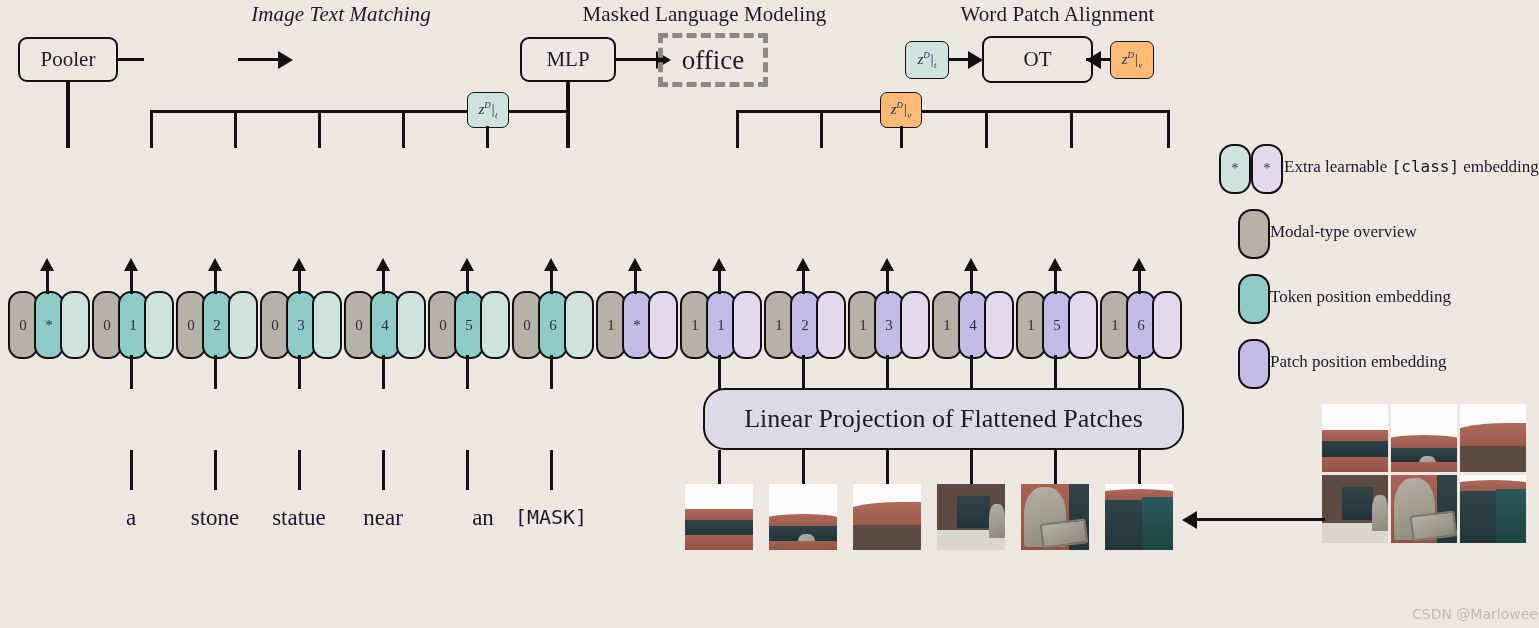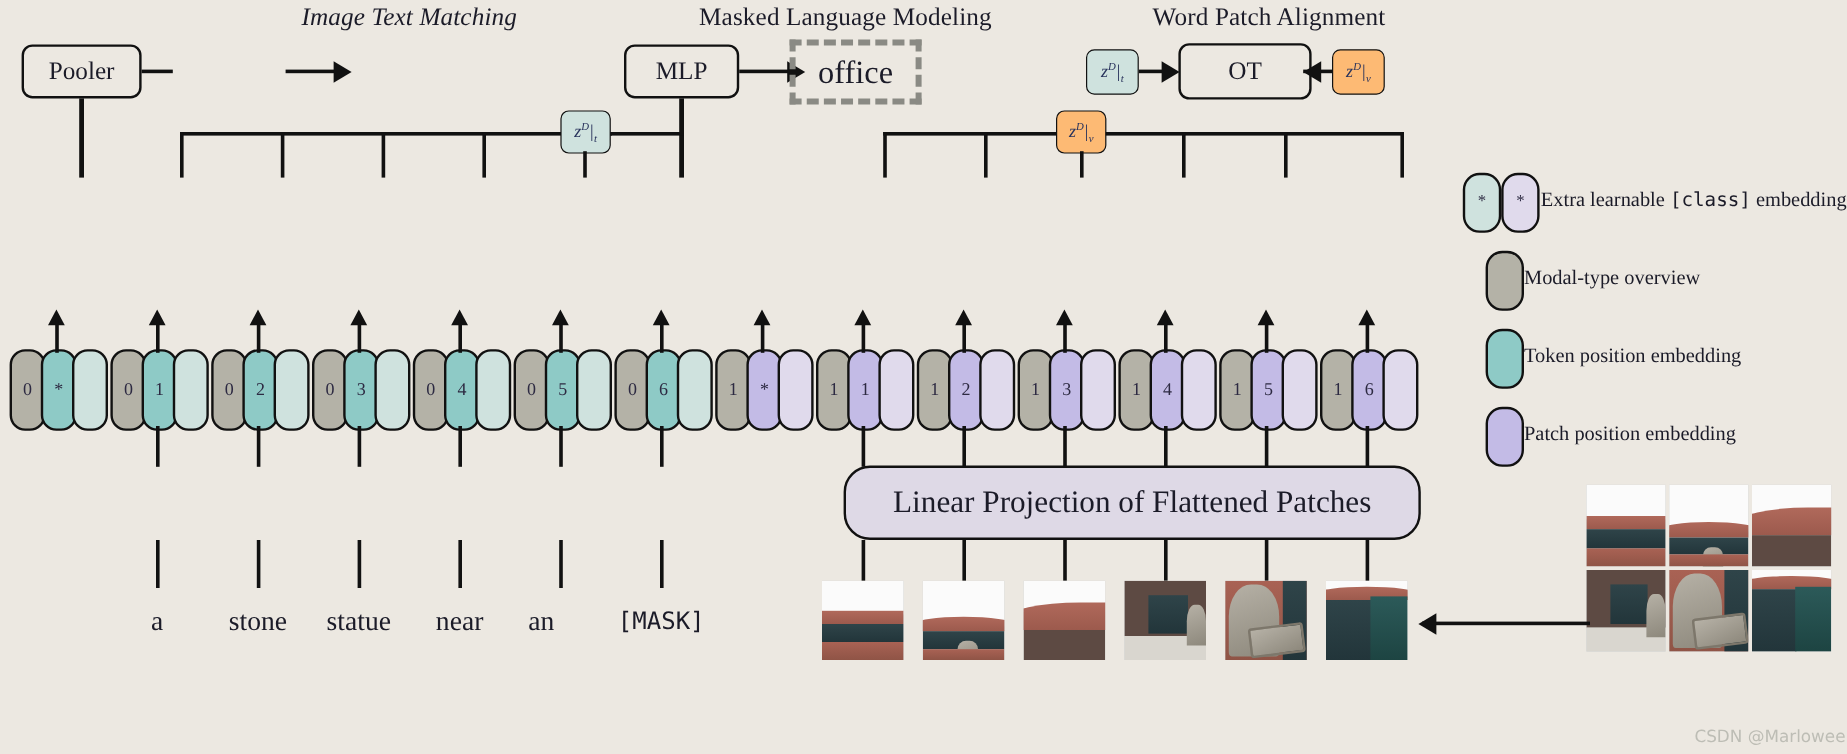--- a/index.html
+++ b/index.html
@@ -326,21 +326,21 @@
       <div class="vline" style="left: 213.5px; top: 450px; height: 40px;"></div>
       <div class="word-label" style="left: 215px; top: 505px;">stone</div>
       <div class="vline" style="left: 297.5px; top: 355px; height: 34px;"></div>
       <div class="vline" style="left: 297.5px; top: 450px; height: 40px;"></div>
       <div class="word-label" style="left: 299px; top: 505px;">statue</div>
       <div class="vline" style="left: 381.5px; top: 355px; height: 34px;"></div>
       <div class="vline" style="left: 381.5px; top: 450px; height: 40px;"></div>
       <div class="word-label" style="left: 383px; top: 505px;">near</div>
       <div class="vline" style="left: 465.5px; top: 355px; height: 34px;"></div>
       <div class="vline" style="left: 465.5px; top: 450px; height: 40px;"></div>
-      <div class="word-label" style="left: 451px; top: 505px;">an</div>
+      <div class="word-label" style="left: 483px; top: 505px;">an</div>
       <div class="vline" style="left: 549.5px; top: 355px; height: 34px;"></div>
       <div class="vline" style="left: 549.5px; top: 450px; height: 40px;"></div>
       <div class="word-label mono" style="left: 551px; top: 505px;">[MASK]</div>
       <div class="vline" style="left: 717.5px; top: 355px; height: 34px;"></div>
       <div class="vline" style="left: 717.5px; top: 450px; height: 34px;"></div>
       <div class="patch" style="left: 685px; top: 484px; width: 68px; height: 66px;">
         <i class="sky" style="left:0;top:0;width:100%;height:42%"></i>   
         <i class="brick" style="left:0;top:38%;width:100%;height:16%"></i>   
         <i class="glassdark" style="left:0;top:54%;width:100%;height:24%"></i>   
         <i class="brick2" style="left:0;top:78%;width:100%;height:22%"></i>

